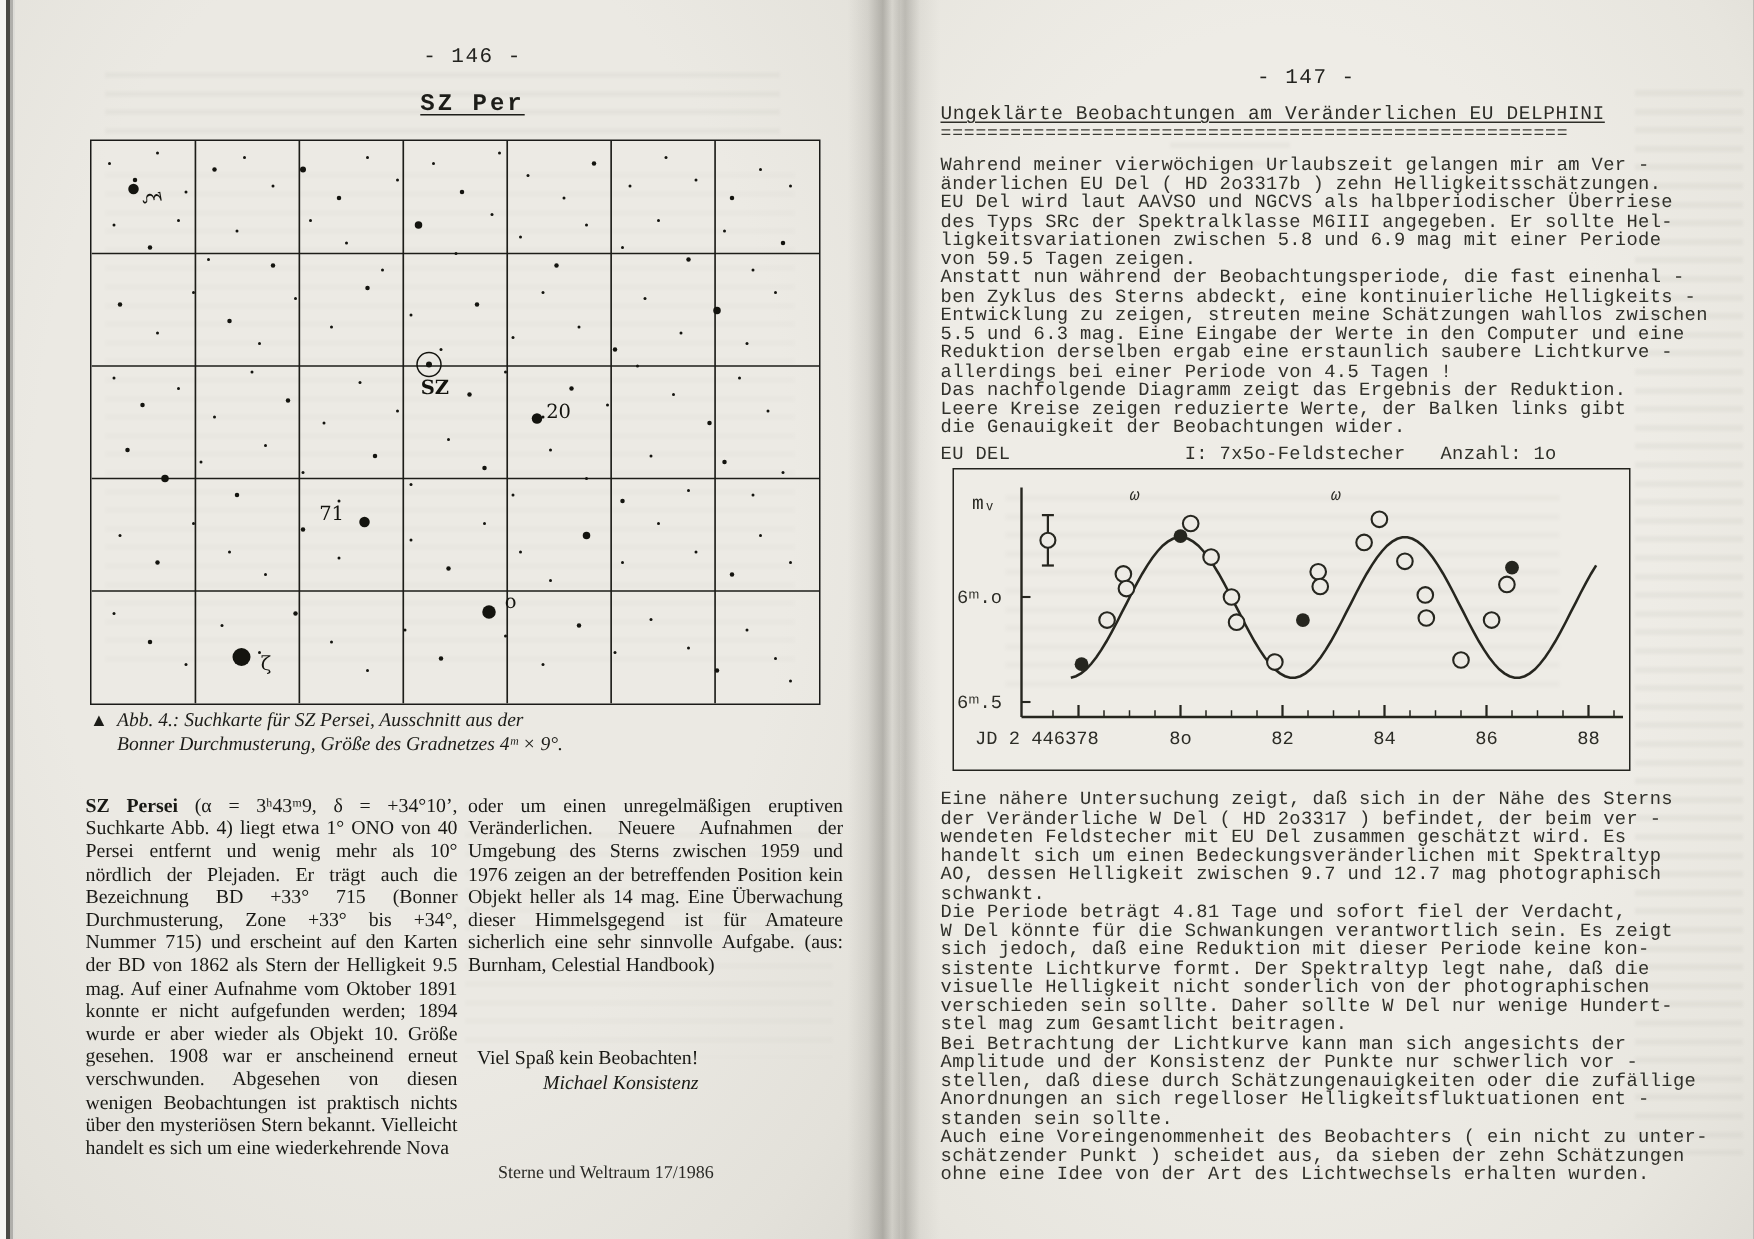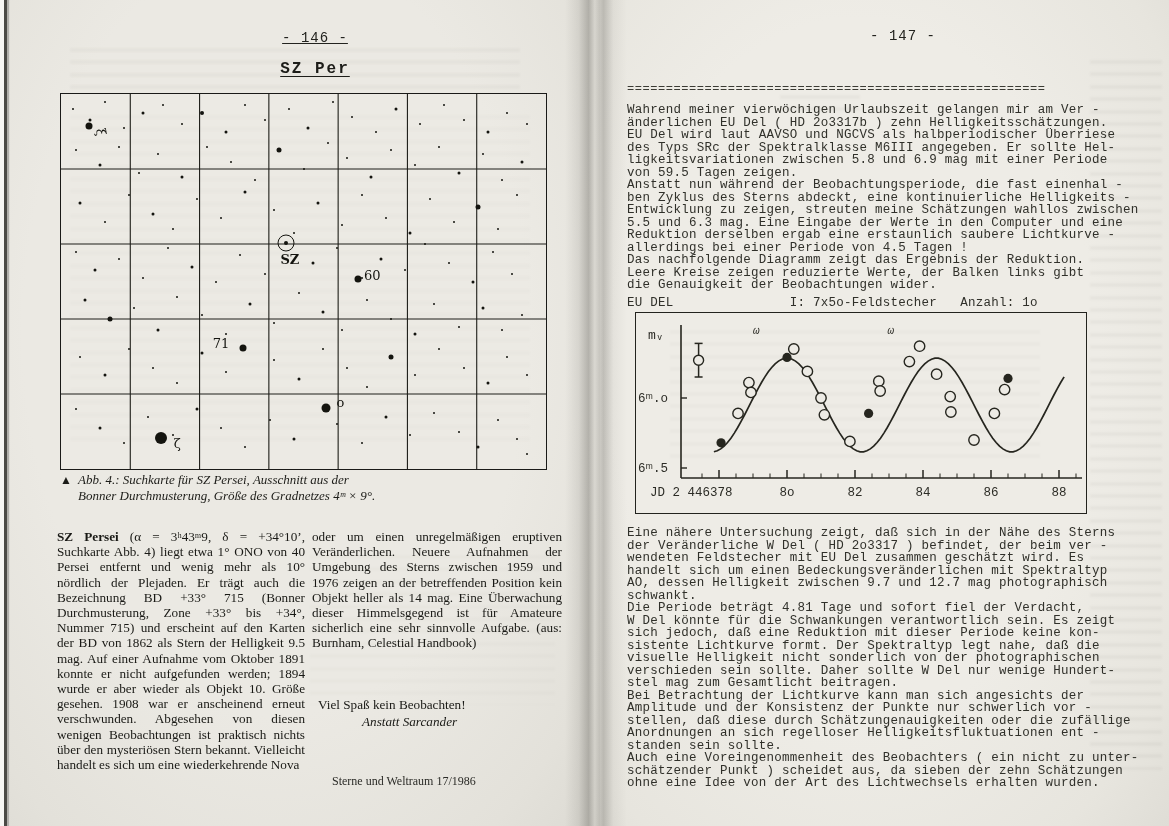--- a/index.html
+++ b/index.html
@@ -7,22 +7,22 @@
     background:#dddcd7;font-family:"Liberation Serif","DejaVu Serif",serif;color:#1b1b1b;}
   .page{position:absolute;top:0;height:826px;}
   .page-left{left:10px;width:590px;background:radial-gradient(ellipse at 45% 40%,#ebe9e3 55%,#e3e1da 85%,#dcdad3);}
   .page-right{left:600px;width:569px;background:radial-gradient(ellipse at 45% 45%,#eeece6 55%,#e7e5de 85%,#dfddd6);}
   .edge-left{position:absolute;left:0;top:0;width:12px;height:826px;
     background:linear-gradient(to right,#f6f6f4 0 4px,#4a4a46 4px 7px,rgba(40,40,38,.25) 7px 9px,rgba(0,0,0,0) 9px);}
   .gutter{position:absolute;left:565px;top:0;width:62px;height:826px;pointer-events:none;
     background:linear-gradient(to right,rgba(0,0,0,0) 0,rgba(60,58,52,.10) 22%,rgba(60,58,52,.30) 38%,rgba(60,58,52,.08) 48%,rgba(60,58,52,.26) 62%,rgba(60,58,52,.06) 78%,rgba(0,0,0,0) 100%);}
   .pagenum{position:absolute;font-family:"Liberation Mono","DejaVu Sans Mono",monospace;
     font-size:14px;letter-spacing:1px;color:#23231f;}
-  .pagenum-left{left:240px;top:30px;width:130px;text-align:center;text-decoration:underline;}
-  .pagenum-right{left:238px;top:28px;width:130px;text-align:center;}
+  .pagenum-left{left:240px;top:30px;width:130px;text-align:center;}
+  .pagenum-right{left:238px;top:44px;width:130px;text-align:left;}
   .sz-title{position:absolute;left:230px;top:60px;width:150px;text-align:center;
     font-family:"Liberation Mono","DejaVu Sans Mono",monospace;font-weight:bold;font-size:16px;
     letter-spacing:2px;text-decoration:underline;text-underline-offset:3px;color:#1d1d19;}
   .star-chart{position:absolute;left:50px;top:93px;width:485px;height:375px;
     border:1.6px solid #1a1a18;background:rgba(255,255,255,0.06);}
   .star-chart svg{position:absolute;left:0;top:0;}
   .star{position:absolute;background:#14140f;border-radius:50%;transform:translate(-50%,-50%);}
   .ring{position:absolute;border:1.4px solid #14140f;border-radius:50%;transform:translate(-50%,-50%);background:transparent;}
   .obj-label{position:absolute;font-family:"DejaVu Serif",serif;font-size:13px;color:#14140f;
     transform:translate(-50%,-50%);white-space:nowrap;}
@@ -219,49 +219,50 @@
           <div class="star" style="left: 86%; top: 94%; width: 3px; height: 3px;"></div>
           <div class="star" style="left: 90%; top: 87%; width: 2px; height: 2px;"></div>
           <div class="star" style="left: 94%; top: 92%; width: 2px; height: 2px;"></div>
           <div class="star" style="left: 96%; top: 96%; width: 2px; height: 2px;"></div>
           <div class="star" style="left: 5.8%; top: 8.6%; width: 7px; height: 7px;"></div>
           <div class="obj-label" style="left: 8.2%; top: 10.2%; transform: translate(-50%, -50%) rotate(80deg);">ξ</div>
           <div class="star" style="left: 46.4%; top: 39.7%; width: 4px; height: 4px;"></div>
           <div class="ring" style="left: 46.4%; top: 39.7%; width: 15px; height: 15px;"></div>
           <div class="obj-label" style="left: 47.2%; top: 44%; font-weight: bold;">SZ</div>
           <div class="star" style="left: 61.2%; top: 49.3%; width: 7px; height: 7px;"></div>
-          <div class="obj-label" style="left: 64.2%; top: 48.2%;">60</div>
+          <div class="obj-label" style="left: 64.2%; top: 48.2%;">20</div>
           <div class="star" style="left: 37.5%; top: 67.6%; width: 7px; height: 7px;"></div>
           <div class="obj-label" style="left: 33%; top: 66.4%;">71</div>
           <div class="star" style="left: 54.6%; top: 83.6%; width: 9px; height: 9px;"></div>
           <div class="obj-label" style="left: 57.6%; top: 82.2%;">o</div>
           <div class="star" style="left: 20.6%; top: 91.7%; width: 12px; height: 12px;"></div>
           <div class="obj-label" style="left: 24%; top: 93%;">ζ</div>
         </div>
     </div>
 
     <div class="caption">
       <span class="cap-marker">▲</span>
       <span>Abb. 4.: Suchkarte für SZ Persei, Ausschnitt aus der Bonner Durchmusterung, Größe des Gradnetzes 4ᵐ × 9°.</span>
     </div>
 
     <div class="col col1"><b>SZ Persei</b><span> (α = 3ʰ43ᵐ9, δ = +34°10’, Suchkarte Abb. 4) liegt etwa 1° ONO von 40 Persei entfernt und wenig mehr als 10° nördlich der Plejaden. Er trägt auch die Bezeichnung BD +33° 715 (Bonner Durchmusterung, Zone +33° bis +34°, Nummer 715) und erscheint auf den Karten der BD von 1862 als Stern der Helligkeit 9.5 mag. Auf einer Aufnahme vom Oktober 1891 konnte er nicht aufgefunden werden; 1894 wurde er aber wieder als Objekt 10. Größe gesehen. 1908 war er anscheinend erneut verschwunden. Abgesehen von diesen wenigen Beobachtungen ist praktisch nichts über den mysteriösen Stern bekannt. Vielleicht handelt es sich um eine wiederkehrende Nova</span></div>
     <div class="col col2"><span>oder um einen unregelmäßigen eruptiven Veränderlichen. Neuere Aufnahmen der Umgebung des Sterns zwischen 1959 und 1976 zeigen an der betreffenden Position kein Objekt heller als 14 mag. Eine Überwachung dieser Himmelsgegend ist für Amateure sicherlich eine sehr sinnvolle Aufgabe. (aus: Burnham, Celestial Handbook)</span></div>
 
     <div class="closing">Viel Spaß kein Beobachten!</div>
-    <div class="author">Anstatt Sarcander</div>
+    <div class="author">Michael Konsistenz</div>
     <div class="footer">Sterne und Weltraum 17/1986</div>
   </div>
 
   <div class="page page-right">
     <div class="ghost" style="left:490px;top:60px;width:72px;height:710px;opacity:.34;"></div>
     <div class="ghost" style="left:70px;top:330px;width:370px;height:130px;opacity:.20;"></div>
     <div class="ghost" style="left:180px;top:95px;width:80px;height:18px;opacity:.35;"></div>
 
     <div class="pagenum pagenum-right">- 147 -</div>
+    <div class="rp-title">Ungeklärte Beobachtungen am Veränderlichen EU DELPHINI</div>
     <div class="rp-underline">======================================================</div>
 
     <pre class="mono-block body-top">Wahrend meiner vierwöchigen Urlaubszeit gelangen mir am Ver -
 änderlichen EU Del ( HD 2o3317b ) zehn Helligkeitsschätzungen.
 EU Del wird laut AAVSO und NGCVS als halbperiodischer Überriese
 des Typs SRc der Spektralklasse M6III angegeben. Er sollte Hel-
 ligkeitsvariationen zwischen 5.8 und 6.9 mag mit einer Periode
 von 59.5 Tagen zeigen.
 Anstatt nun während der Beobachtungsperiode, die fast einenhal -
 ben Zyklus des Sterns abdeckt, eine kontinuierliche Helligkeits -

